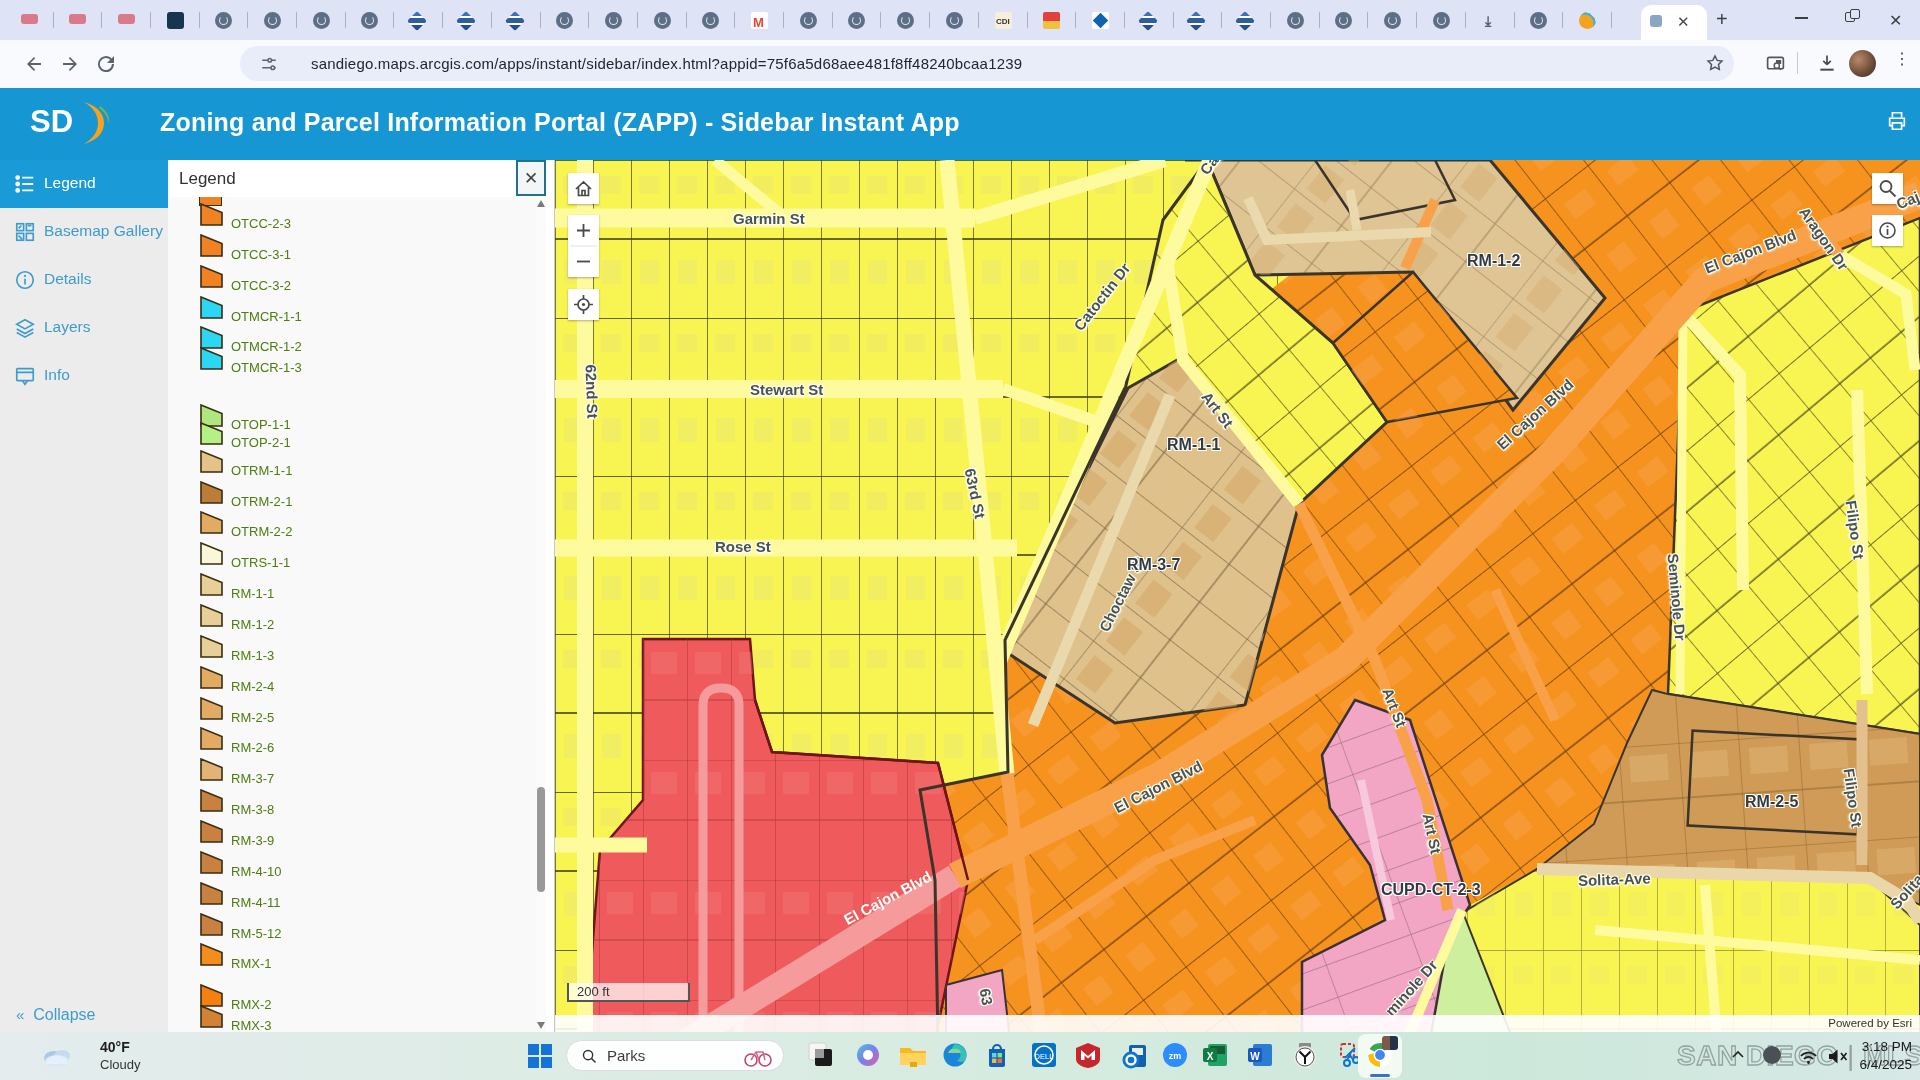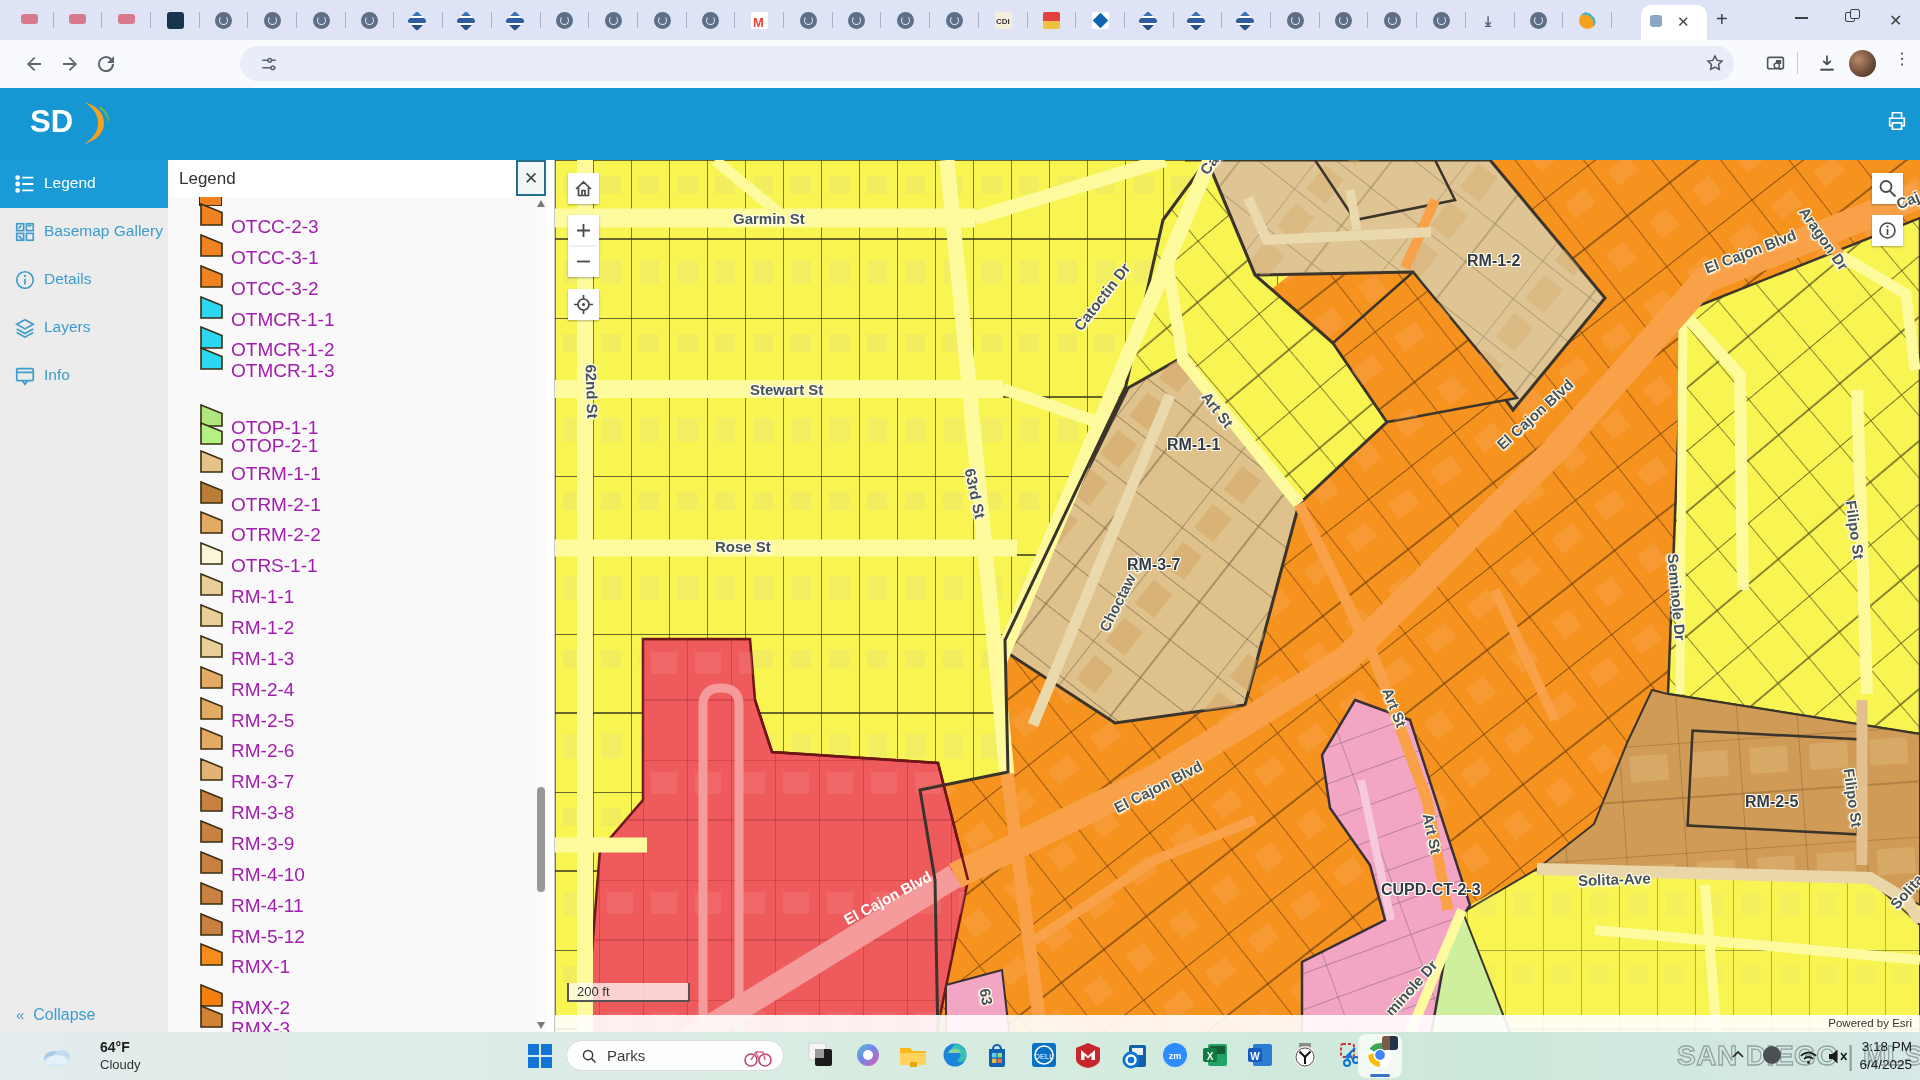--- a/index.html
+++ b/index.html
@@ -21,21 +21,21 @@
 .sbitem{position:absolute;left:0;width:168px;height:48px;color:#3d9ccc;font-size:15.5px}
 .sbitem .lbl{position:absolute;left:44px;top:14px}
 .sbitem.active{background:#1a9ad6;color:#fff}
 .sbicon{position:absolute;left:14px;top:13px;width:22px;height:22px}
 #collapse{position:absolute;left:16px;top:846px;color:#3d9ccc;font-size:16px}
 
 #panel{left:168px;top:160px;width:387px;height:872px;background:#fff;border-right:1px solid #c9c9c9}
 #ptitle{position:absolute;left:11px;top:9px;font-size:17px;color:#323232}
 #pclose{position:absolute;left:348px;top:0;width:30px;height:36px;background:#f3f6f7;border:2px solid #20708e;color:#444;font-size:17px;text-align:center;line-height:33px}
 #plist{position:absolute;left:0;top:37px;width:377px;height:835px;background:#f9f9f9;overflow:hidden}
-.lrow{position:absolute;left:31px;font-size:19px;color:#a21caf}
+.lrow{position:absolute;left:31px;font-size:13px;color:#4d7c0f}
 .lsw{position:absolute;left:-31px;top:-13px}
 #sbar{position:absolute;left:368px;top:37px;width:10px;height:835px;background:#fbfbfb}
 #sthumb{position:absolute;left:1px;top:590px;width:8px;height:105px;background:#989898;border-radius:4px}
 
 #map{left:555px;top:160px;width:1365px;height:872px;background:#f8f452;overflow:hidden}
 .mapbtn{position:absolute;width:31px;height:31px;background:#fff;box-shadow:0 1px 2px rgba(0,0,0,.3);color:#4a4a4a}
 .mlabel{position:absolute;font-size:15px;font-weight:bold;color:#46525c;white-space:nowrap;
  text-shadow:-1px -1px 0 #fffde9,1px -1px 0 #fffde9,-1px 1px 0 #fffde9,1px 1px 0 #fffde9,0 2px 2px #fffde9}
 .zlabel{position:absolute;font-size:16px;font-weight:bold;color:#333b40;white-space:nowrap;
  text-shadow:-1px -1px 0 #ffffff,1px -1px 0 #ffffff,-1px 1px 0 #ffffff,1px 1px 0 #ffffff}
@@ -159,20 +159,21 @@
       </svg>
 <svg class="abs" style="left:94px;top:12px" width="24" height="24" viewBox="0 0 24 24">
         <path d="M17.6 6.4A8 8 0 1 0 20 12h-2.1a6 6 0 1 1-1.7-4.2L13 11h7V4z" fill="#5b646e"></path>
       </svg>
 <div id="urlpill"></div>
 <svg class="abs" style="left:260px;top:15px" width="18" height="18" viewBox="0 0 24 24">
         <path d="M3 7h8m4 0h6M3 17h12m4 0h2" stroke="#5b646e" stroke-width="2" fill="none"></path>
         <circle cx="13" cy="7" r="2.4" fill="none" stroke="#5b646e" stroke-width="2"></circle>
         <circle cx="17" cy="17" r="2.4" fill="none" stroke="#5b646e" stroke-width="2"></circle>
       </svg>
+<div id="urltext">sandiego.maps.arcgis.com/apps/instant/sidebar/index.html?appid=75f6a5d68aee481f8ff48240bcaa1239</div>
 <svg class="abs" style="left:1705px;top:13px" width="20" height="20" viewBox="0 0 24 24">
         <path d="M12 3.6l2.6 5.3 5.8.8-4.2 4.1 1 5.8-5.2-2.7-5.2 2.7 1-5.8L3.6 9.7l5.8-.8z" fill="none" stroke="#51565e" stroke-width="1.8"></path>
       </svg>
 <svg class="abs" style="left:1765px;top:13px" width="21" height="21" viewBox="0 0 24 24">
         <rect x="3" y="5" width="18" height="13" rx="2" fill="none" stroke="#51565e" stroke-width="1.9"></rect>
         <rect x="12.5" y="8" width="6" height="4.5" fill="#51565e"></rect>
         <circle cx="13.5" cy="14.5" r="3" fill="#f9fafe" stroke="#51565e" stroke-width="1.7"></circle>
         <path d="M15.7 16.7l2.4 2.4" stroke="#51565e" stroke-width="1.7"></path>
       </svg>
 <div class="abs" style="left:1797px;top:12px;width:1px;height:22px;background:#c5c9d2"></div>
@@ -182,20 +183,21 @@
       </svg>
 <div class="abs" style="left:1849px;top:10px;width:27px;height:27px;border-radius:50%;background:radial-gradient(circle at 35% 35%,#b98a6a,#6b4a38 60%,#3c2b22)"></div>
 <div class="abs" style="left:1894px;top:9px;font-size:16px;color:#43474e;letter-spacing:0">⋮</div>
 </div>
 <div id="apphdr" class="abs">
 <div class="abs" style="left:30px;top:16px;font-size:31px;font-weight:bold;color:#fff;font-family:'Liberation Sans',sans-serif">SD</div>
 <svg class="abs" style="left:78px;top:12px" width="40" height="46" viewBox="0 0 40 46">
  <path d="M6 2 C20 6 26 14 26 23 C26 32 20 40 6 44 C16 38 20 31 20 23 C20 15 16 8 6 2Z" fill="#f6a21d"></path>
  <path d="M22 6 C30 12 32 18 31 24 C30 17 27 12 21 8Z" fill="#7ab648"></path>
 </svg>
+<div id="apptitle">Zoning and Parcel Information Portal (ZAPP) - Sidebar Instant App</div>
 <svg class="abs" style="left:1886px;top:22px" width="22" height="22" viewBox="0 0 24 24">
         <path d="M7 8V3h10v5M7 17H4V9h16v8h-3m-10-3h10v7H7z" fill="none" stroke="#fff" stroke-width="1.8"></path>
       </svg>
 </div>
 <div id="sidebar" class="abs">
       <div class="sbitem active" style="top:0px">
         <svg class="sbicon" viewBox="0 0 24 24">
           <g stroke="#ffffff" stroke-width="2" fill="none">
             <circle cx="4" cy="5" r="1.6" fill="#ffffff"></circle>
             <circle cx="4" cy="12" r="1.6" fill="#ffffff"></circle>
@@ -517,21 +519,21 @@
       <div id="scalebox">200 ft</div>
 <div id="attrib"><span style="position:absolute;right:8px">Powered by Esri</span></div>
     </div>
 <div id="taskbar" class="abs">
       <svg class="abs" style="left:40px;top:10px" width="34" height="28" viewBox="0 0 34 28">
 <ellipse cx="14" cy="16" rx="10" ry="7" fill="#a9c9e8"></ellipse>
         <ellipse cx="22" cy="14" rx="8" ry="6" fill="#c3daf0"></ellipse>
         <ellipse cx="17" cy="19" rx="12" ry="6" fill="#d8e8f6"></ellipse>
         <path d="M6 22 a5 4 0 0 1 22 0z" fill="#e6f0fa"></path>
       </svg>
-      <div class="abs" style="left:100px;top:7px;font-size:14px;color:#1d1d1d;font-weight:bold">64°F</div>
+      <div class="abs" style="left:100px;top:7px;font-size:14px;color:#1d1d1d;font-weight:bold">40°F</div>
       <div class="abs" style="left:100px;top:25px;font-size:13px;color:#333">Cloudy</div>
       <svg class="abs" style="left:528px;top:12px" width="24" height="24" viewBox="0 0 24 24">
 <rect x="0" y="0" width="11" height="11" fill="#1373d6"></rect>
         <rect x="13" y="0" width="11" height="11" fill="#1373d6"></rect>
 <rect x="0" y="13" width="11" height="11" fill="#1373d6"></rect>
         <rect x="13" y="13" width="11" height="11" fill="#1373d6"></rect>
       </svg>
       <div class="abs" style="left:566px;top:8px;width:218px;height:31px;background:#fdfefe;border:1px solid #dcdcdc;border-radius:16px">
 <svg class="abs" style="left:14px;top:7px" width="17" height="17" viewBox="0 0 24 24">
           <circle cx="10" cy="10" r="6.5" fill="none" stroke="#333" stroke-width="2"></circle>

